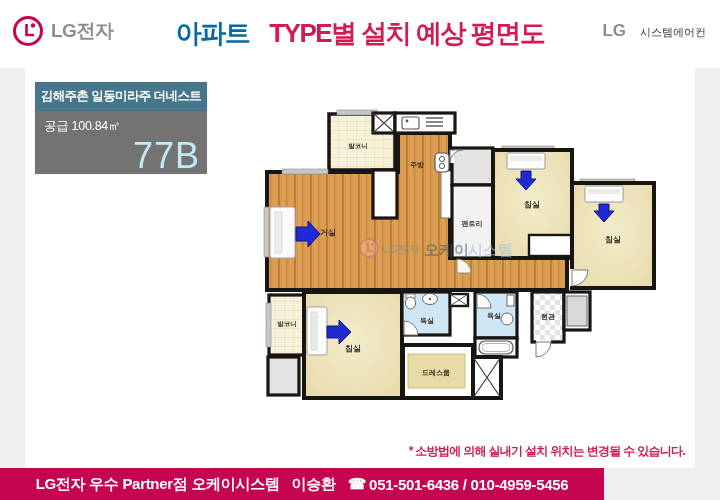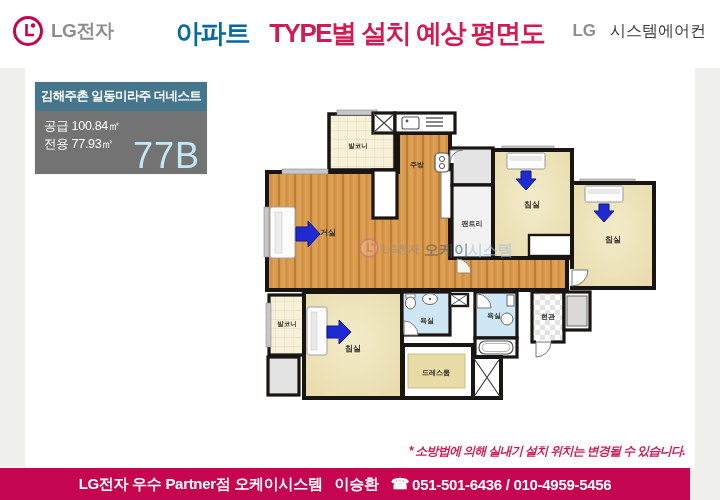--- a/index.html
+++ b/index.html
@@ -6,37 +6,37 @@
   body{width:720px;height:500px;background:#efefed;font-family:"Liberation Sans",sans-serif;position:relative;overflow:hidden;}
   .topbar{position:absolute;left:0;top:0;width:720px;height:68px;background:#ffffff;}
   .lg-logo{position:absolute;left:12px;top:15px;display:flex;align-items:center;gap:7px;}
   .lg-logo .word{font-size:19px;font-weight:bold;color:#8e8e8e;letter-spacing:-0.5px;}
   .main-title{position:absolute;left:50%;top:16px;transform:translateX(-50%);font-size:26px;font-weight:bold;letter-spacing:-1.5px;white-space:nowrap;}
   .main-title .dark{color:#0369a1;}
   .main-title .accent{color:#d31a52;margin-left:20px;}
   .whisen{position:absolute;right:14px;top:21px;display:flex;align-items:baseline;gap:14px;white-space:nowrap;}
   .whisen .lg{font-size:17px;font-weight:bold;color:#8e8e8e;}
   .whisen .brand{font-size:19px;font-weight:bold;font-style:italic;color:#1c1c1c;letter-spacing:0.5px;}
-  .whisen .suffix{font-size:16px;color:#3a3a3a;}
+  .whisen .suffix{font-size:11px;color:#3a3a3a;}
 
   .card{position:absolute;left:25px;top:68px;width:670px;height:400px;background:#ffffff;}
   .info{position:absolute;left:10px;top:14px;width:172px;box-shadow:0 0 0 1px rgba(0,0,0,0.03);}
   .info-header{background:#45768c;color:#ffffff;font-size:12.5px;font-weight:bold;text-align:center;padding:6px 2px;letter-spacing:-0.6px;}
   .info-body{background:#737373;color:#ffffff;font-size:12.5px;padding:7px 0 6px 9px;position:relative;height:50px;line-height:1.42;letter-spacing:-0.3px;}
   .type-big{position:absolute;right:7px;bottom:0px;font-size:36px;color:#c2e9f6;font-weight:400;letter-spacing:1px;line-height:1;text-align:right;}
-  .disclaimer{position:absolute;right:10px;bottom:8px;color:#d3184f;font-size:12px;font-weight:bold;letter-spacing:-0.7px;font-style:italic;}
+  .disclaimer{position:absolute;right:10px;bottom:8px;color:#d3184f;font-size:12px;font-weight:bold;letter-spacing:-0.7px;}
   .plan{position:absolute;left:205px;top:17px;}
   .plan text{font-family:"Liberation Sans",sans-serif;font-weight:bold;fill:#37322a;}
   .rl8{font-size:8px;} .rl7{font-size:7px;} .rl6{font-size:6.5px;}
   .wm{opacity:0.55;}
   .wm .wm-lg{font-size:11px;fill:#8d8d8d;}
   .wm .wm-a{font-size:15px;fill:#4a5a68;}
   .wm .wm-b{font-size:15px;fill:#9fc0de;}
 
-  .footer{position:absolute;left:0;top:468px;width:690px;height:32px;background:#c60550;color:#ffffff;display:flex;align-items:center;justify-content:center;font-size:15px;font-weight:bold;letter-spacing:-0.3px;gap:12px;white-space:nowrap;}
+  .footer{position:absolute;left:0;top:468px;width:604px;height:32px;background:#c60550;color:#ffffff;display:flex;align-items:center;justify-content:center;font-size:15px;font-weight:bold;letter-spacing:-0.3px;gap:12px;white-space:nowrap;}
   .footer .phone-wrap{display:flex;align-items:center;gap:3px;}
   .footer .phone-glyph{font-size:15px;}
 </style>
 </head>
 <body>
 
 <div class="topbar">
   <div class="lg-logo">
     <svg width="32" height="32" viewBox="0 0 32 32">
       <circle cx="16" cy="16" r="13.5" fill="none" stroke="#c8024e" stroke-width="3"></circle>
@@ -53,21 +53,20 @@
     <span class="suffix">시스템에어컨</span>
   </div>
 </div>
 
 <div class="card">
 
   <div class="info">
     <div class="info-header">김해주촌 일동미라주 더네스트</div>
     <div class="info-body">
       <div>공급 100.84㎡</div>
-      <div>전용 77.93㎡</div>
       <div class="type-big">77B</div>
     </div>
   </div>
 
   <svg class="plan" width="470" height="380" viewBox="0 0 470 380">
     <defs>
       <pattern id="wood" width="16" height="90" patternUnits="userSpaceOnUse">
         <rect width="16" height="90" fill="#d79a4e"></rect>
         <rect width="2" height="90" fill="#c07e33"></rect>
         <rect x="8" width="1.4" height="90" fill="#cd8c3f"></rect>

